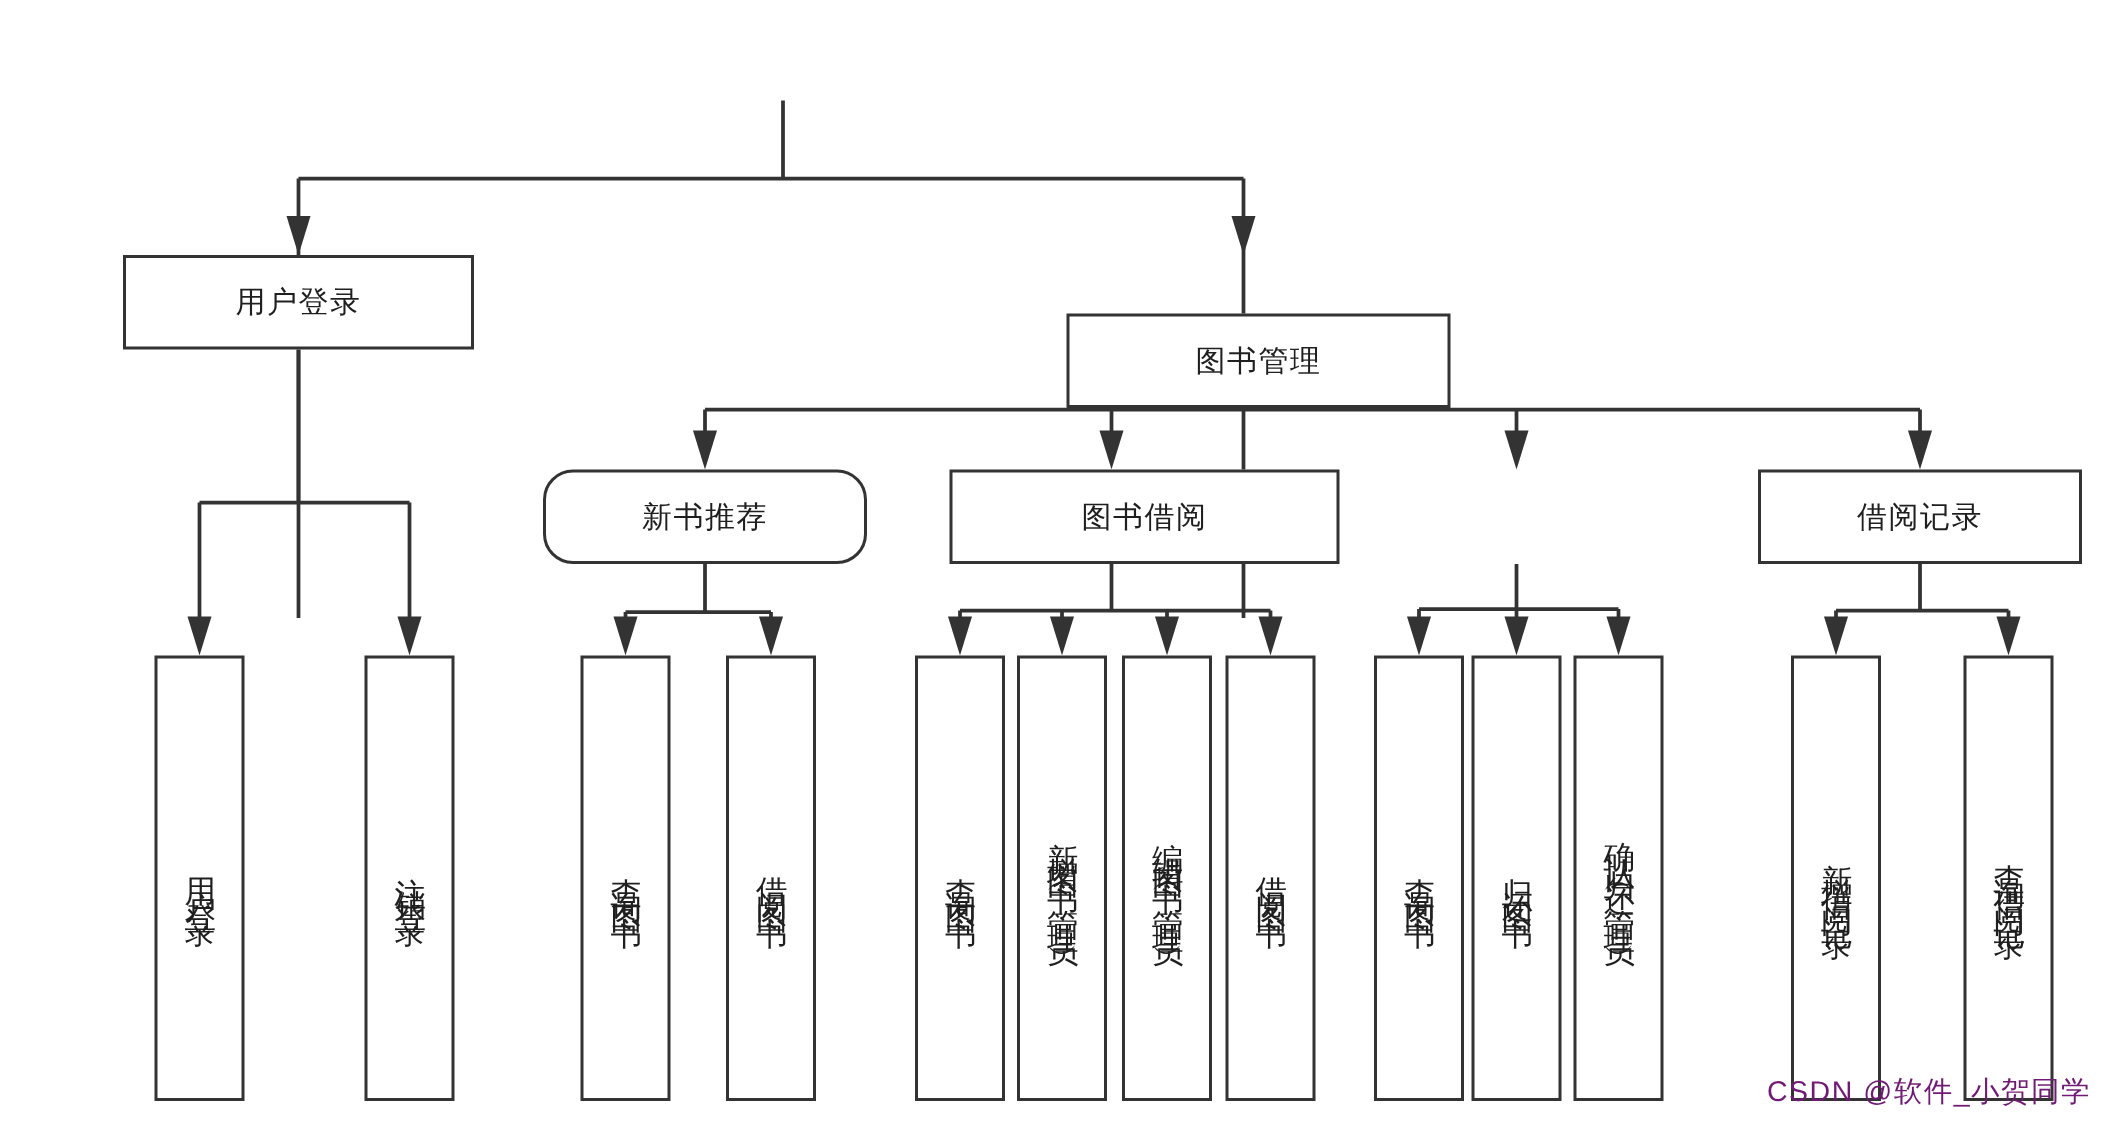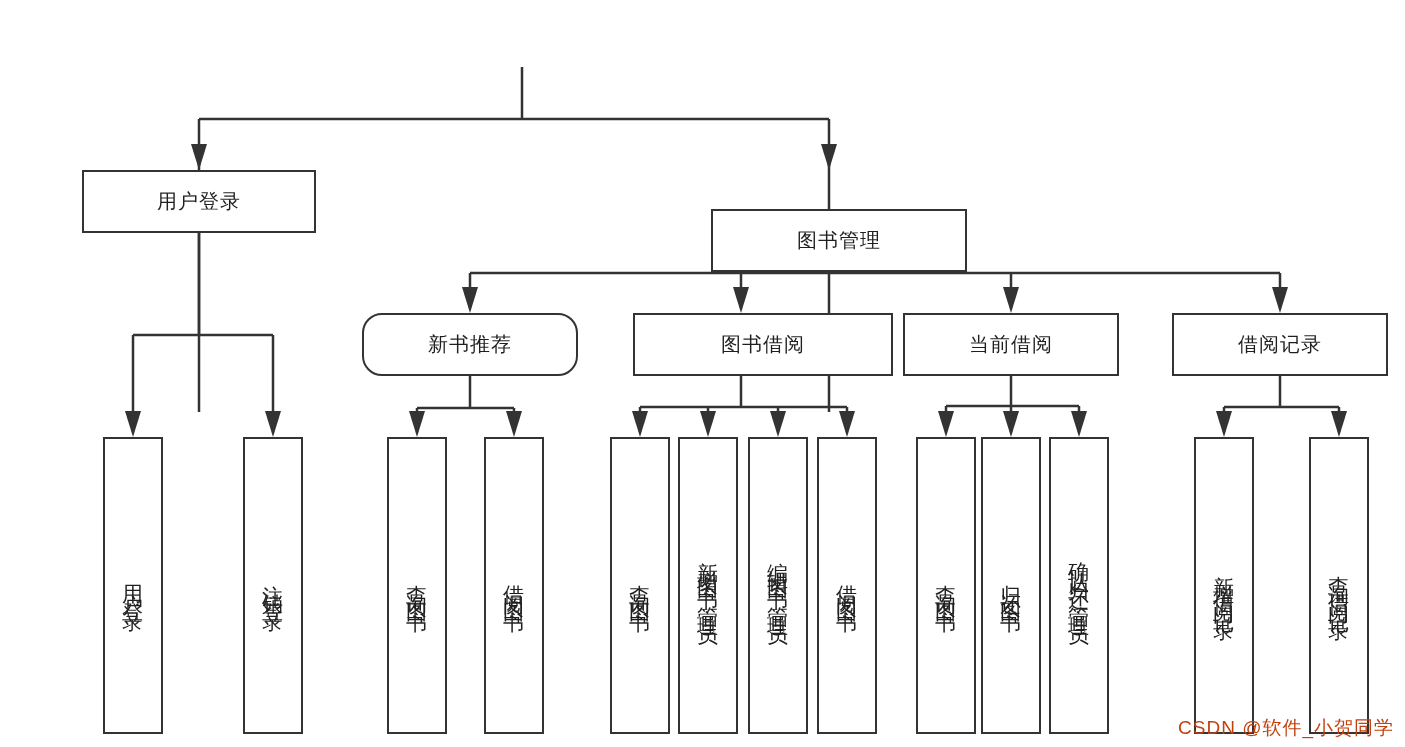--- a/index.html
+++ b/index.html
@@ -55,21 +55,21 @@
     letter-spacing: 9px;
     line-height: 1;
     max-height: 288px;
   }
 
   .watermark {
     position: absolute;
     right: 11px;
     bottom: 6px;
     font-size: 19px;
-    color: #c2410c;
+    color: #701a75;
     letter-spacing: 1px;
     white-space: nowrap;
   }
 </style>
 </head>
 <body>
 
 <div class="canvas">
 
   <svg class="connectors" width="1405" height="747" viewBox="0 0 1405 747" xmlns="http://www.w3.org/2000/svg">
@@ -132,23 +132,20 @@
   <div class="hbox" style="left:711px; top:170px; width:256px; height:63px;margin-top:39px;">
     <span>图书管理</span>
   </div>
 
   <div class="hbox" style="left:362px; top:313px; width:216px; height:63px;border-radius:20px;">
     <span>新书推荐</span>
   </div>
   <div class="hbox" style="left:633px; top:313px; width:260px; height:63px;">
     <span>图书借阅</span>
   </div>
-  <div class="hbox" style="left:903px; top:313px; width:216px; height:63px;">
-    <span>当前借阅</span>
-  </div>
   <div class="hbox" style="left:1172px; top:313px; width:216px; height:63px;">
     <span>借阅记录</span>
   </div>
 
   <div class="vbox" style="left:103px;">
     <span class="vtext">用户登录</span>
   </div>
   <div class="vbox" style="left:243px;">
     <span class="vtext">注销登录</span>
   </div>

